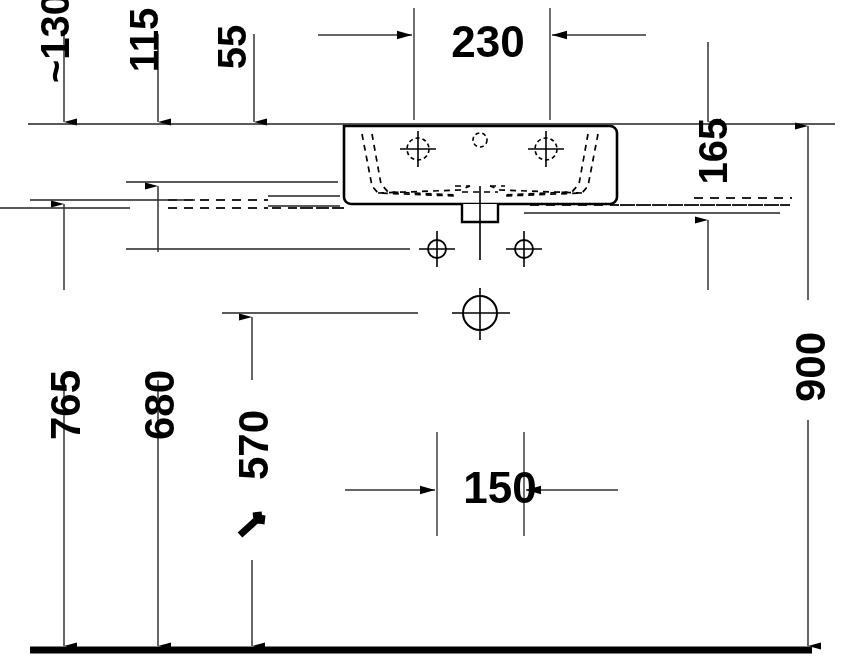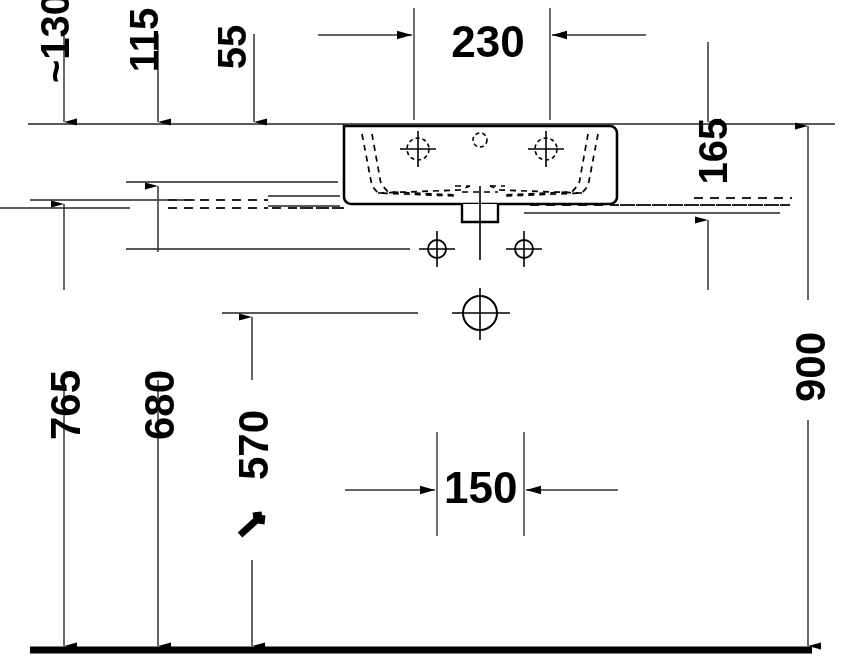--- a/index.html
+++ b/index.html
@@ -204,15 +204,15 @@
   <div class="dim-label rot-ccw" style="left:661px; top:131px; width:104px; text-align:center; font-size:40px;">165</div>
 
   <div class="dim-label rot-ccw" style="left:753px; top:346px; width:116px; text-align:center; font-size:42px;">900</div>
 
   <div class="dim-label rot-ccw" style="left:8px; top:384px; width:116px; text-align:center; font-size:42px;">765</div>
 
   <div class="dim-label rot-ccw" style="left:102px; top:384px; width:116px; text-align:center; font-size:42px;">680</div>
 
   <div class="dim-label rot-ccw" style="left:196px; top:424px; width:116px; text-align:center; font-size:42px;">570</div>
 
-  <div class="dim-label" style="left:444px; top:466px; width:112px; font-size:44px;">150</div>
+  <div class="dim-label" style="left:444px; top:466px; width:112px; text-align:center; font-size:44px;">150</div>
 
 </div>
 
 </body></html>

